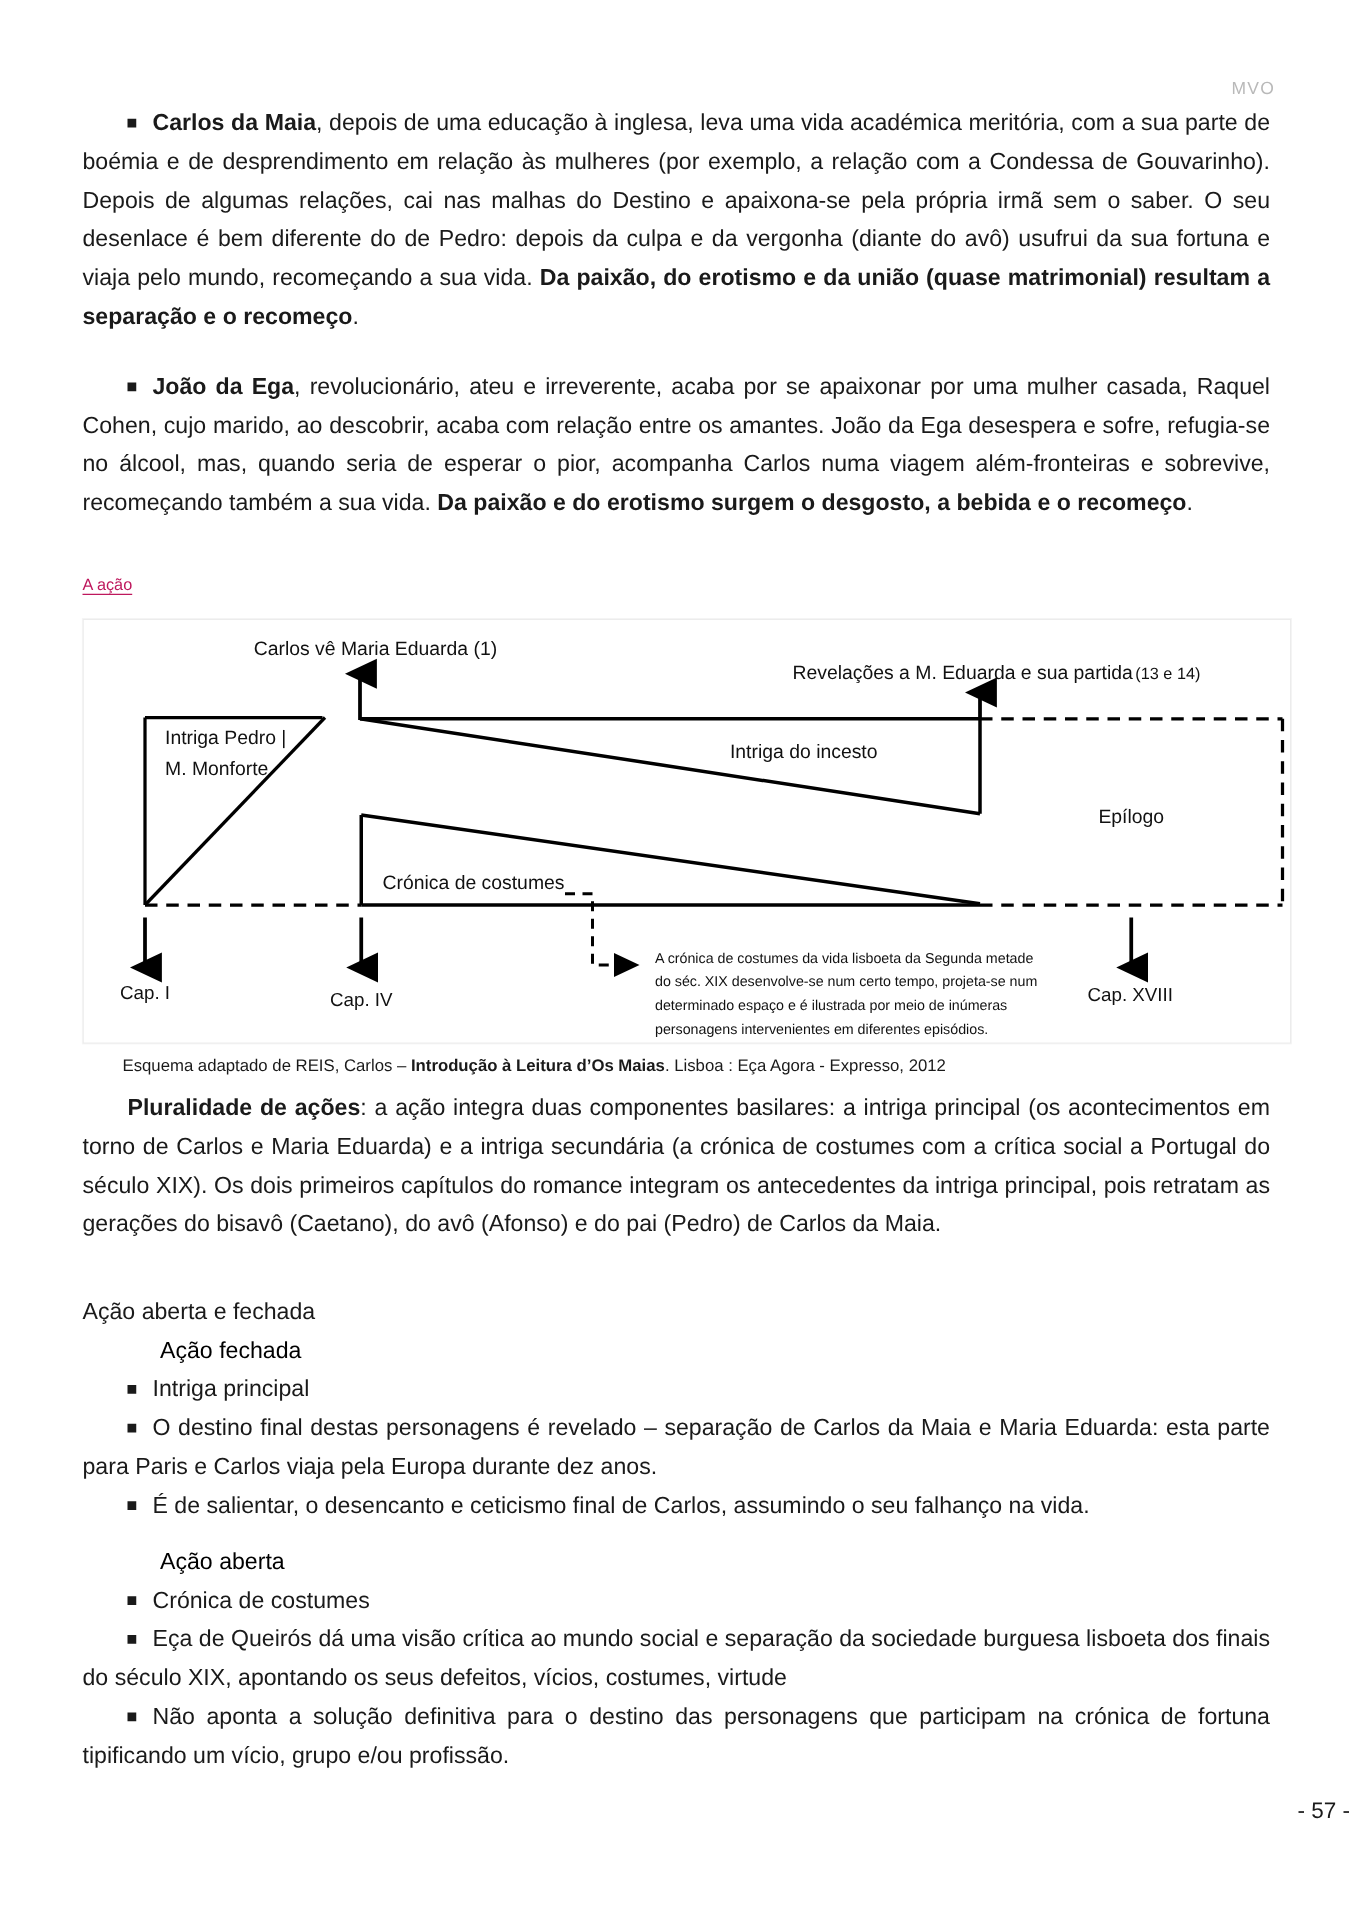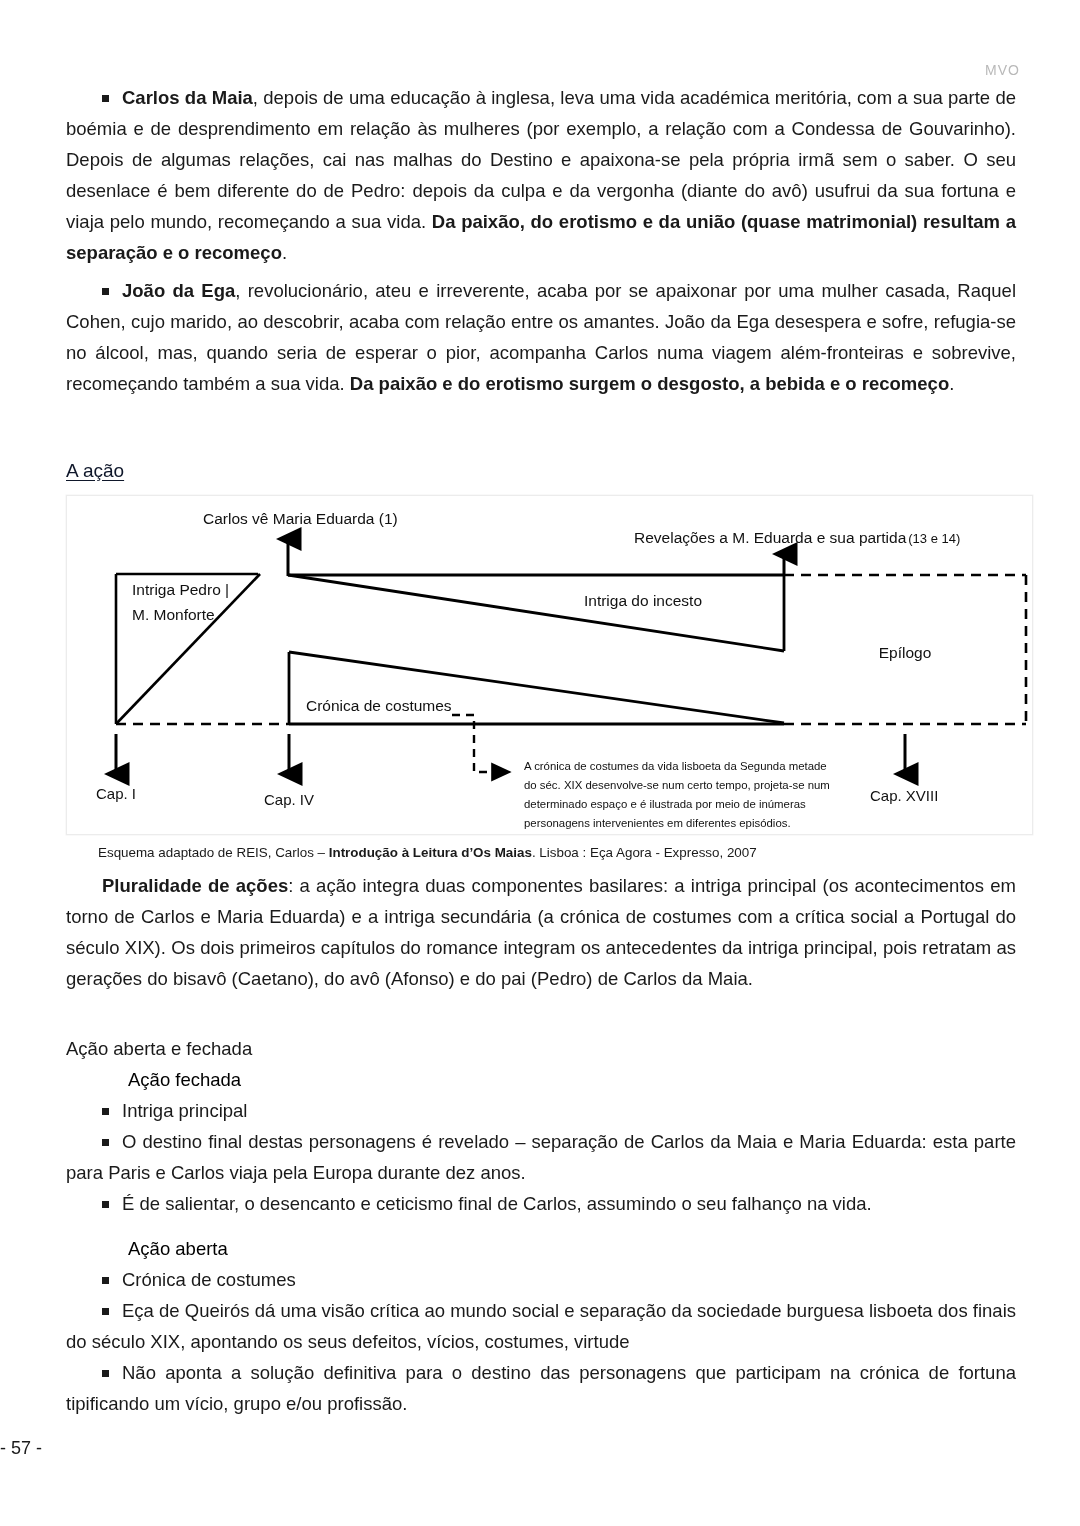--- a/index.html
+++ b/index.html
@@ -44,42 +44,42 @@
   }
 
   p.para {
     margin: 0 0 0 0;
     font-size: 18.5px;
     line-height: 31px;
     text-align: justify;
     text-justify: inter-word;
     color: #1a1a1a;
   }
-  p.para + p.para { margin-top: 7px; }
+  p.para + p.para { margin-top: 25px; }
 
   .bullet-sq {
     display: inline-block;
     width: 7px;
     height: 7px;
     background: #1a1a1a;
     vertical-align: 2px;
     margin-right: 13px;
   }
   .indent-first { padding-left: 36px; }
   b, .bold { font-weight: bold; }
 
   
   .section-title {
     position: absolute;
     left: 66px;
     top: 460px;
-    font-size: 19px;
+    font-size: 13px;
     text-decoration: underline;
     text-underline-offset: 3px;
-    color: #0f172a;
+    color: #be185d;
   }
 
   
   .diagram-wrap {
     position: absolute;
     left: 66px;
     top: 495px;
     width: 954px;
     height: 338px;
     border: 1px solid #ececec;
@@ -159,21 +159,21 @@
   p.bul .bullet-sq { margin-right: 13px; }
   .bul-indent { padding-left: 36px; }
   .spacer-sm { height: 14px; }
 
   
   .page-number {
     position: absolute;
     top: 1438px;
     left: 0;
     width: 1080px;
-    text-align: left;
+    text-align: right;
     font-size: 18px;
     color: #1a1a1a;
   }
 </style>
 </head>
 <body>
 
 <div class="page">
 
   <div class="header-mvo">MVO</div>
@@ -259,21 +259,21 @@
       <path d="M 374,219 L 396,219 L 396,276 L 424,276" fill="none" stroke="#000" stroke-width="2.4" stroke-dasharray="8,6" marker-end="url(#arrowRight)"></path>
 
       <text class="dg-note" x="446" y="274"><tspan id="t-note1">A crónica de costumes da vida lisboeta da Segunda metade</tspan></text>
       <text class="dg-note" x="446" y="293"><tspan id="t-note2">do séc. XIX desenvolve-se num certo tempo, projeta-se num</tspan></text>
       <text class="dg-note" x="446" y="312"><tspan id="t-note3">determinado espaço e é ilustrada por meio de inúmeras</tspan></text>
       <text class="dg-note" x="446" y="331"><tspan id="t-note4">personagens intervenientes em diferentes episódios.</tspan></text>
     </svg>
   </div>
 
   <div class="fig-caption">
-    <span>Esquema adaptado de REIS, Carlos – </span><b>Introdução à Leitura d’Os Maias</b><span>. Lisboa : Eça Agora - Expresso, 2007</span>
+    <span>Esquema adaptado de REIS, Carlos – </span><b>Introdução à Leitura d’Os Maias</b><span>. Lisboa : Eça Agora - Expresso, 2012</span>
   </div>
 
   <div class="content2">
     <p class="para">
       <span class="indent-first"></span><b>Pluralidade de ações</b><span>: a ação integra duas componentes basilares: a intriga principal (os acontecimentos em torno de Carlos e Maria Eduarda) e a intriga secundária (a crónica de costumes com a crítica social a Portugal do século XIX). Os dois primeiros capítulos do romance integram os antecedentes da intriga principal, pois retratam as gerações do bisavô (Caetano), do avô (Afonso) e do pai (Pedro) de Carlos da Maia.</span>
     </p>
   </div>
 
   <div class="content3">
 

